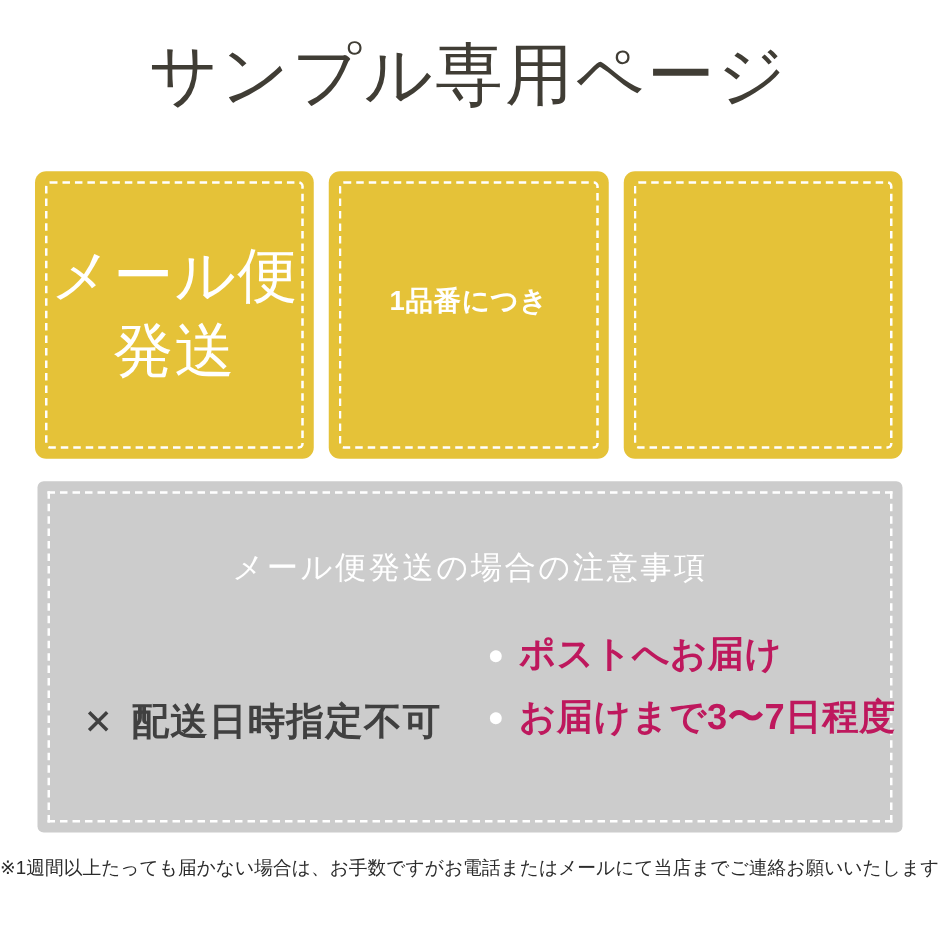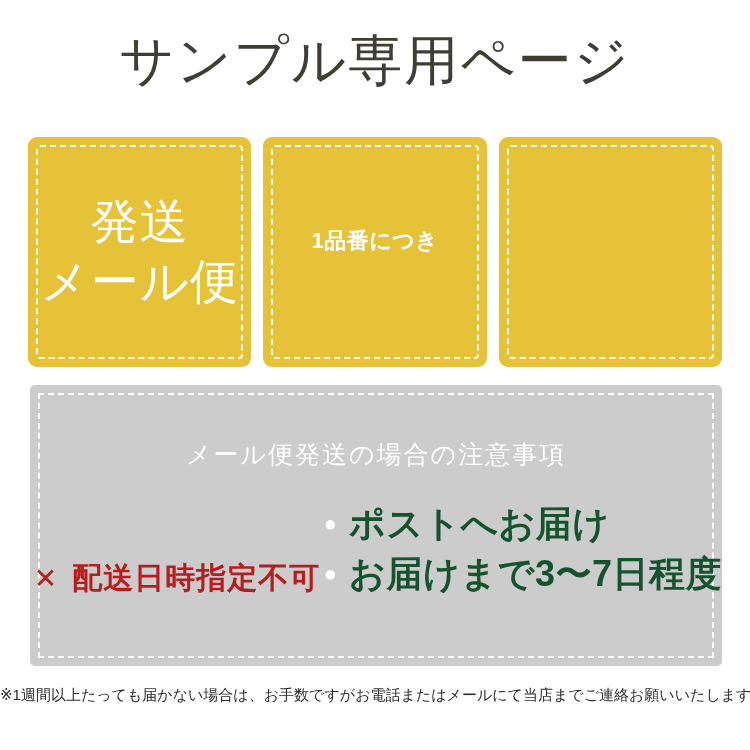--- a/index.html
+++ b/index.html
@@ -167,21 +167,21 @@
     display: flex;
     align-items: center;
     justify-content: center;
     height: 150px;
   }
 
   .notice-left-text {
     font-size: 30px;
     line-height: 38px;
     font-weight: 700;
-    color: #b91c1c;
+    color: #404040;
     letter-spacing: 1px;
     white-space: nowrap;
   }
 
   .notice-left-text .xmark {
     margin-right: 14px;
     font-weight: 400;
     font-size: 28px;
   }
 
@@ -199,25 +199,25 @@
 
   .bullet-dot {
     flex: 0 0 auto;
     font-size: 22px;
     line-height: 38px;
     margin-right: 12px;
     color: #ffffff;
   }
 
   .bullet-text {
-    font-size: 36px;
+    font-size: 29px;
     line-height: 38px;
     font-weight: 700;
     letter-spacing: 0.5px;
-    color: #14532d;
+    color: #be185d;
     white-space: nowrap;
   }
 
   .bullet-text .sub {
     display: block;
   }
 
   
   .footer-note {
     position: absolute;
@@ -237,22 +237,22 @@
 
 <div class="page">
 
   <div class="page-title">サンプル専用ページ</div>
 
   <div class="cards">
 
     <div class="card">
       <span class="card-dash"></span>
       <div class="card-inner">
+        <div class="card-big-line">メール便</div>
         <div class="card-big-line">発送</div>
-        <div class="card-big-line">メール便</div>
       </div>
     </div>
 
     <div class="card">
       <span class="card-dash"></span>
       <div class="card-inner">
         <div class="card-caption">1品番につき</div>
       </div>
     </div>
 

